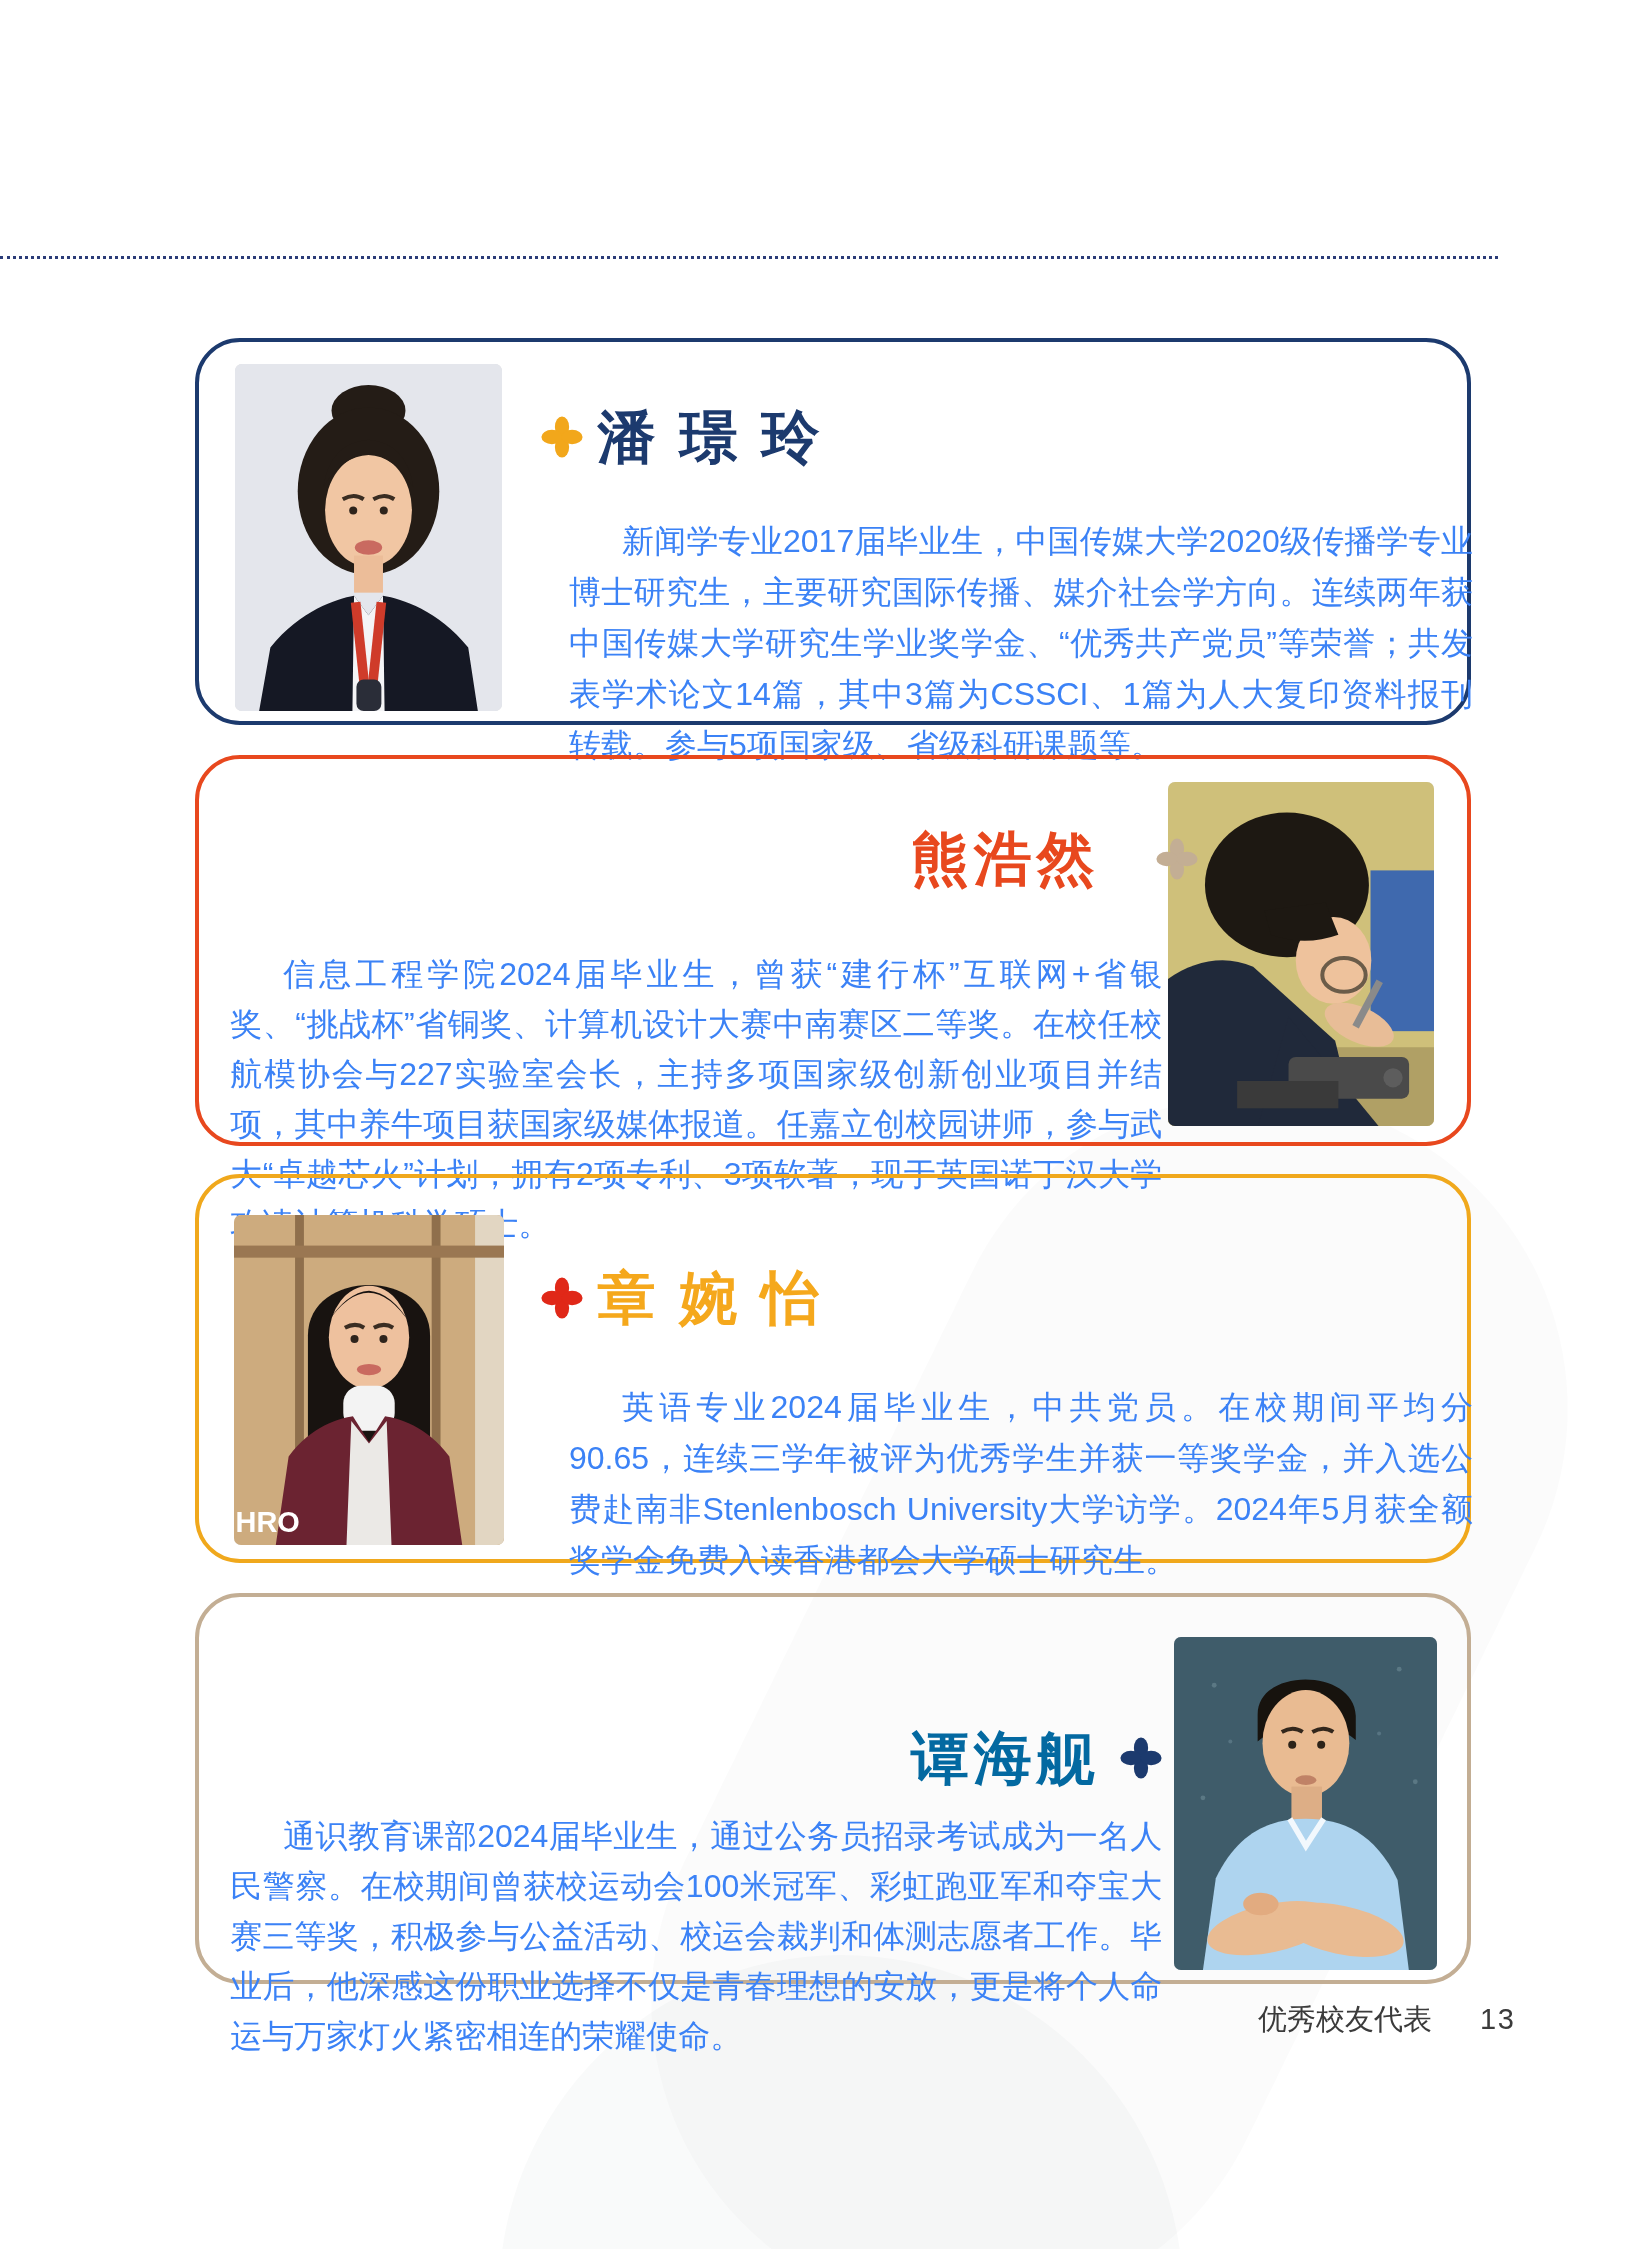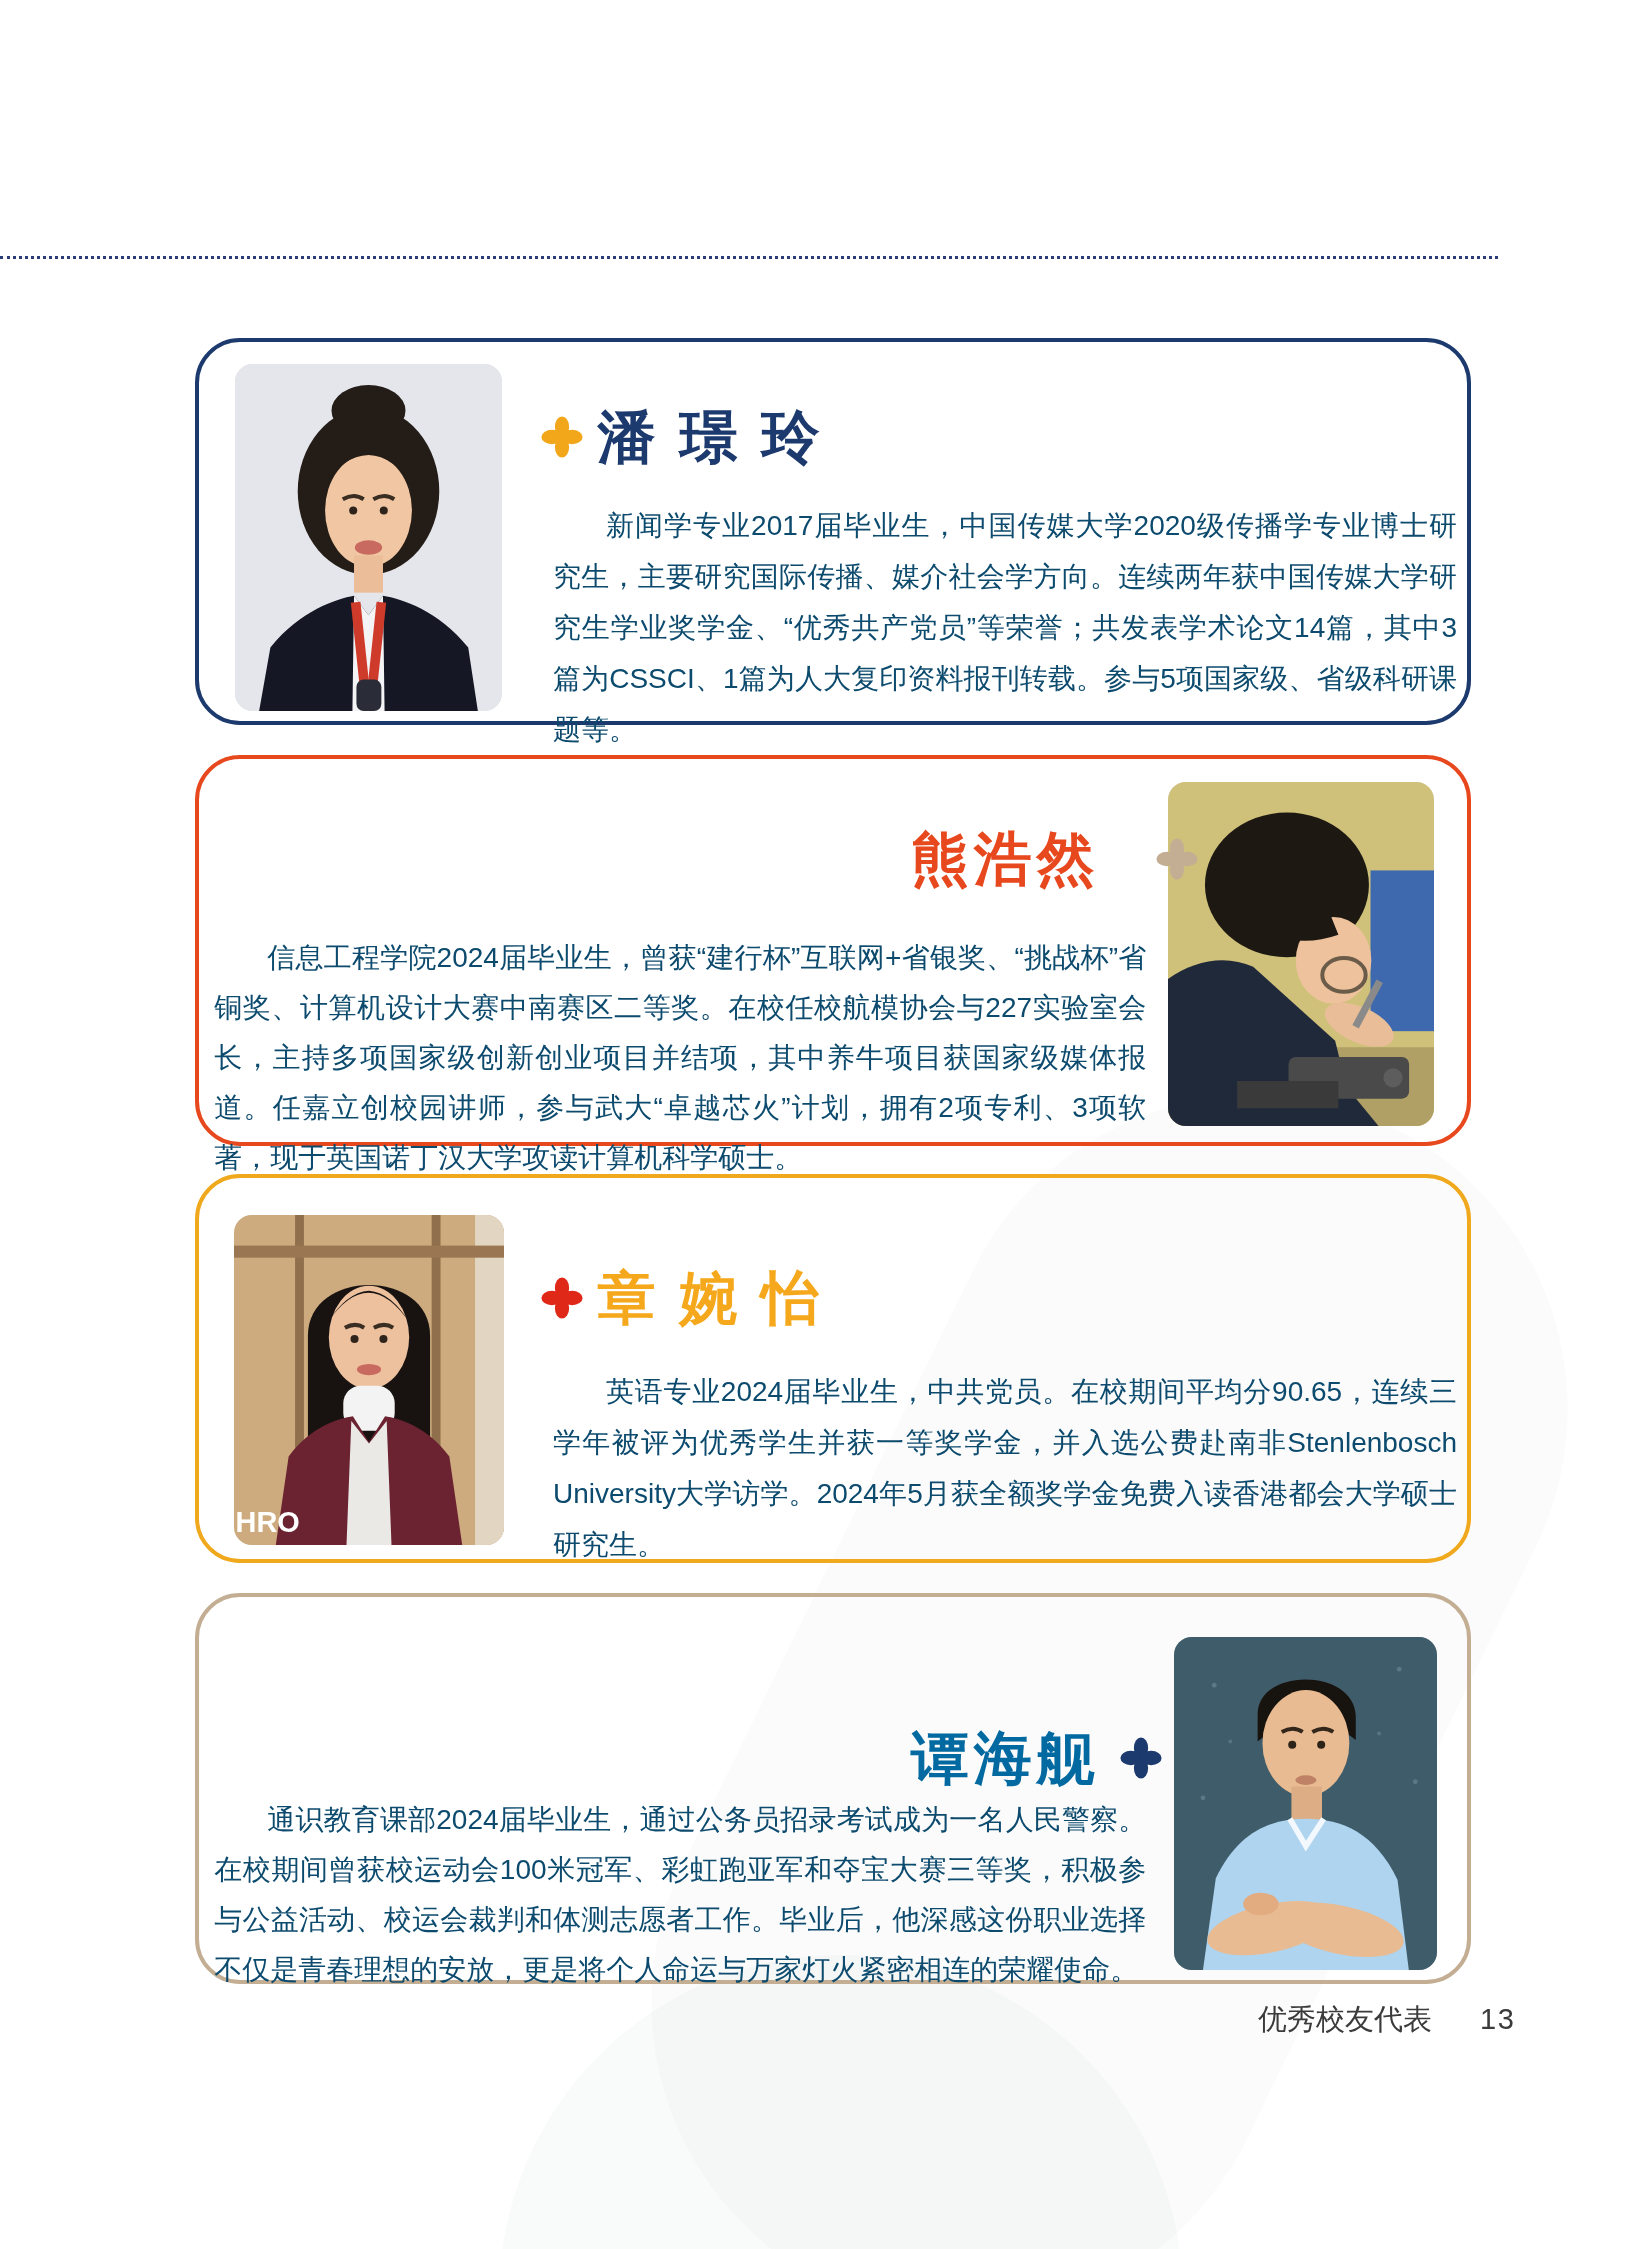--- a/index.html
+++ b/index.html
@@ -15,32 +15,32 @@
              transform:rotate(26deg); }
   .wm-blob { left:499px; top:1955px; width:684px; height:684px;
              background:rgba(70,80,100,0.03); border-radius:50%; }
 
   .dotted-rule { position:absolute; top:256px; left:0; width:1498px; height:0;
                  border-top:3.2px dotted #2b3c78; z-index:1; }
 
   .card { position:absolute; left:195px; width:1276px; box-sizing:border-box;
           border:4px solid #888; border-radius:45px; background:transparent; z-index:2; }
 
-  .photo { position:absolute; border-radius:18px; overflow:hidden; background:#ddd; }
+  .photo { position:absolute; border-radius:7px; overflow:hidden; background:#ddd; }
   .photo svg { display:block; width:100%; height:100%; }
 
   .name-row { position:absolute; display:flex; align-items:center; }
   .clover { width:42px; height:42px; flex:none; }
   .alumni-name { margin:0; font-weight:bold; font-size:58px; line-height:1; white-space:nowrap; }
   .name-left  .clover { margin-right:14.5px; }
   .name-left  .alumni-name { letter-spacing:24px; }
   .name-right .clover { margin-left:21px; }
   .name-right .alumni-name { letter-spacing:4.8px; }
 
-  .bio { position:absolute; margin:0; font-size:28px; line-height:51px; color:#0c4a6e;
+  .bio { position:absolute; margin:16px; font-size:32px; line-height:51px; color:#3b82f6;
          text-align:justify; text-indent:53px; font-weight:400; }
   .bio-wide { line-height:50px; }
 
   .page-footer { position:absolute; top:2000px; left:1258px; z-index:2;
                  display:flex; align-items:baseline; font-size:29px; color:#3b3b3b; }
   .page-footer .pagenum { margin-left:48px; letter-spacing:1.6px; }
 </style>
 </head>
 <body>
 

